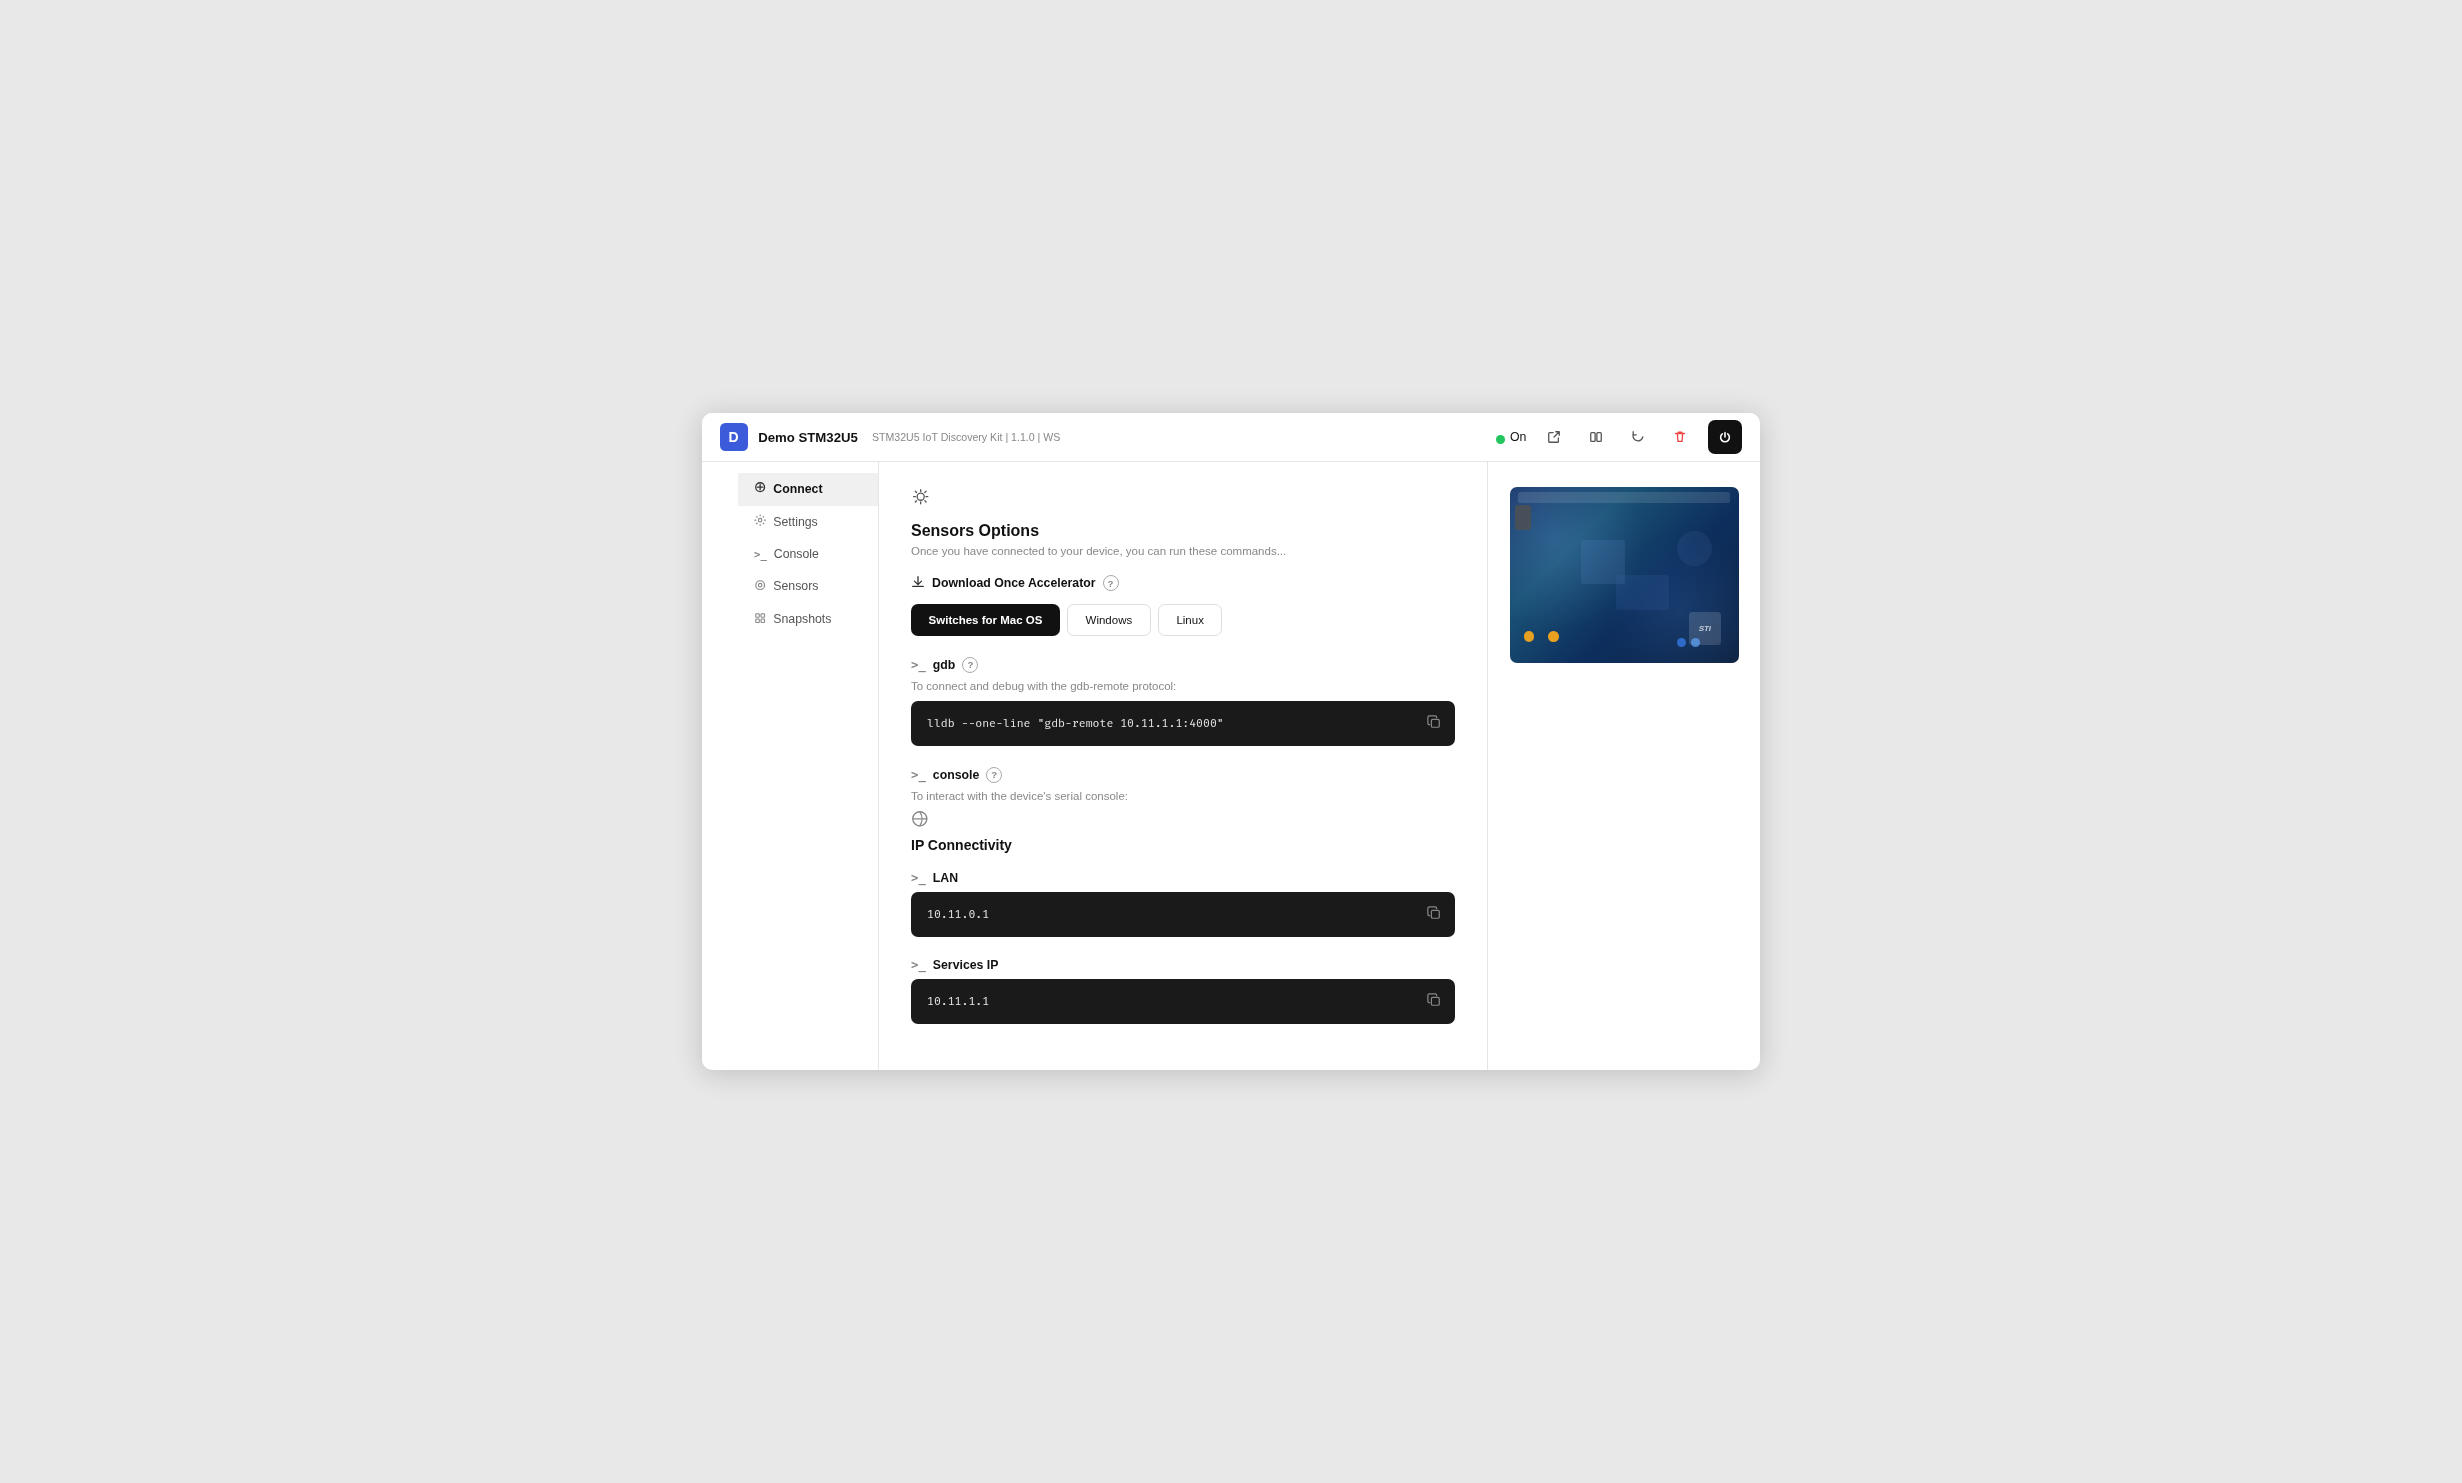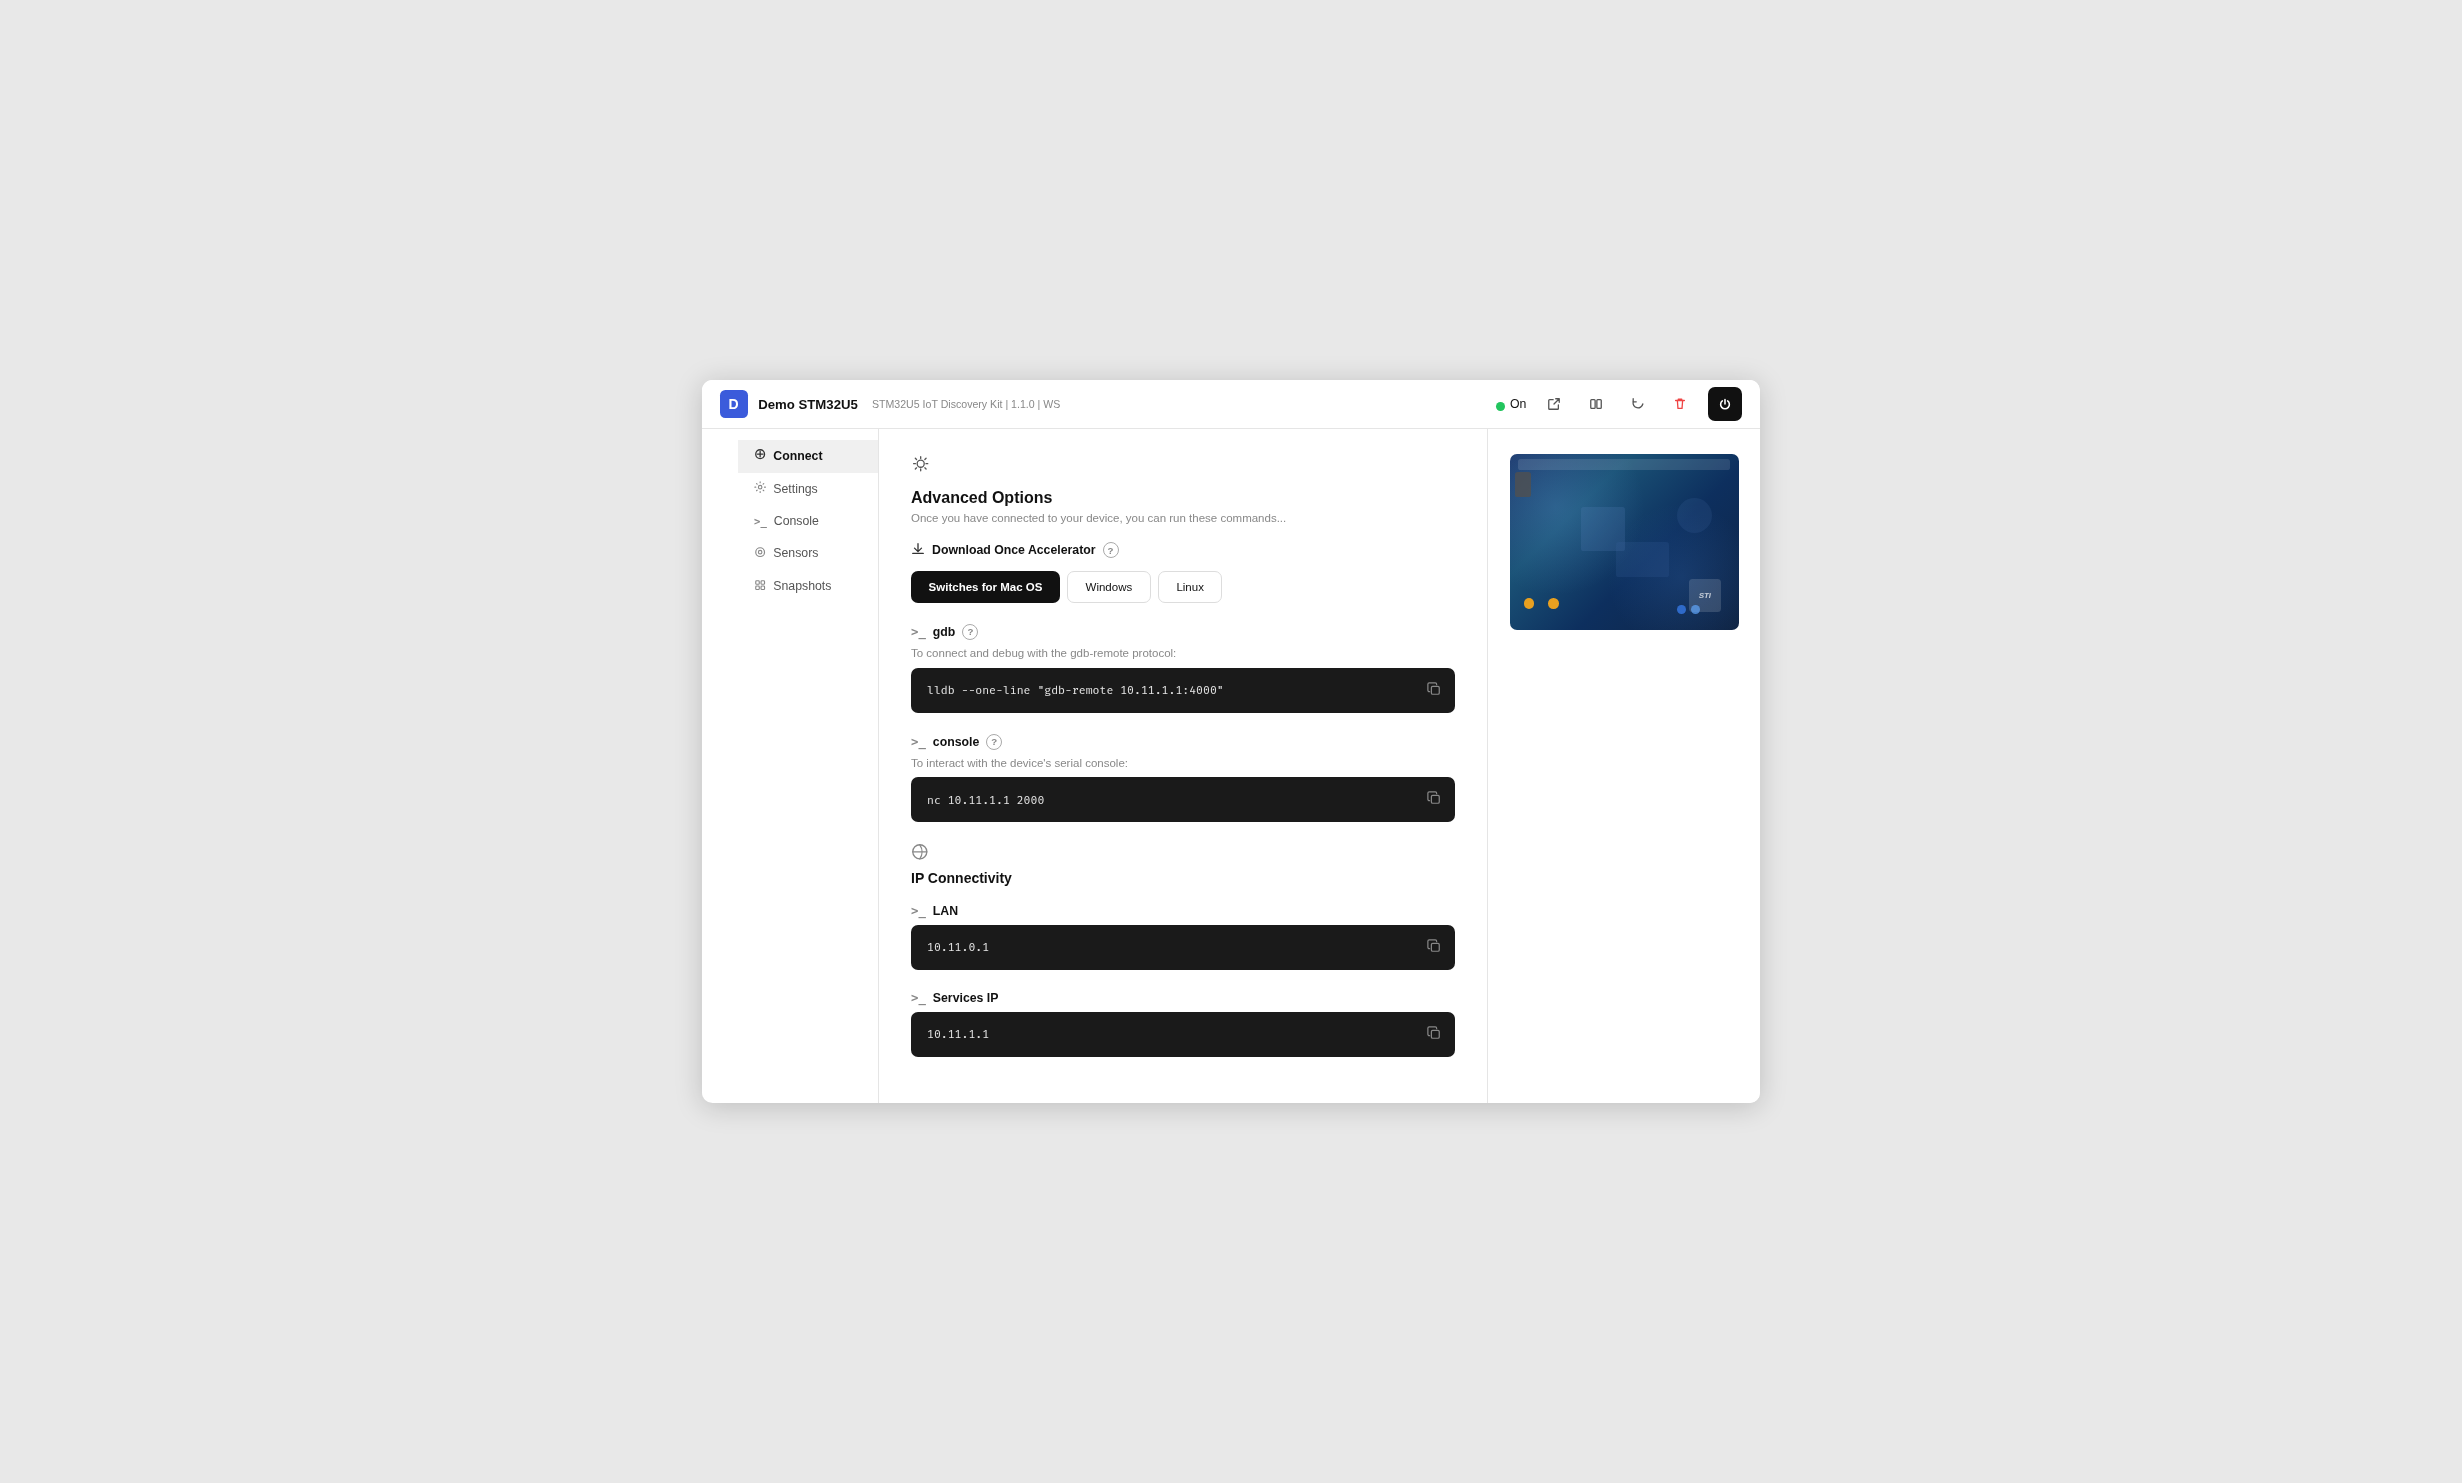--- a/index.html
+++ b/index.html
@@ -471,21 +471,21 @@
       </div>
     </div>
 
     <div class="content">
 
       <div class="advanced-options-icon">
         <svg width="19.4" height="19.4" viewBox="0 0 22 22" fill="none">
             <path d="M7 11a4 4 0 108 0 4 4 0 00-8 0zm4-8v2m0 12v2m-8-8h2m12 0h2M4.9 4.9l1.4 1.4m9.4 9.4l1.4 1.4M4.9 17.1l1.4-1.4m9.4-9.4l1.4-1.4" stroke="#555" stroke-width="1.5" stroke-linecap="round"></path>
           </svg>
       </div>
-      <div class="section-title">Advanced Options</div>
+      <div class="section-title">Sensors Options</div>
       <div class="section-desc">Once you have connected to your device, you can run these commands...</div>
 
       <div class="download-section-title">
         <span class="download-icon">
           <svg width="14" height="14" viewBox="0 0 16 16" fill="none">
               <path d="M8 2v9m-4-4l4 4 4-4" stroke="#333" stroke-width="1.5" stroke-linecap="round" stroke-linejoin="round"></path>
               <path d="M2 13h12" stroke="#333" stroke-width="1.5" stroke-linecap="round"></path>
             </svg>
         </span>
         <span>Download Once Accelerator</span>
@@ -512,29 +512,20 @@
             </svg>
         </span>
       </div>
 
       <div class="subsection-title">
         <span class="terminal-prefix">&gt;_</span>
         <span>console</span>
         <span class="help-icon">?</span>
       </div>
       <div class="subsection-desc">To interact with the device's serial console:</div>
-      <div class="code-block">
-        <span class="code-text">nc 10.11.1.1 2000</span>
-        <span class="copy-icon">
-          <svg width="14" height="14" viewBox="0 0 16 16" fill="none">
-              <rect x="5" y="5" width="9" height="9" rx="1.5" stroke="#888" stroke-width="1.4"></rect>
-              <path d="M3 11H2.5A1.5 1.5 0 011 9.5v-7A1.5 1.5 0 012.5 1h7A1.5 1.5 0 0111 2.5V3" stroke="#888" stroke-width="1.4" stroke-linecap="round"></path>
-            </svg>
-        </span>
-      </div>
 
       <div class="divider-section">
         <div class="ip-connectivity-icon">
           <svg width="17.6" height="17.6" viewBox="0 0 20 20" fill="none">
               <circle cx="10" cy="10" r="8" stroke="#888" stroke-width="1.5"></circle>
               <path d="M10 2a14 14 0 010 16M2 10h16" stroke="#888" stroke-width="1.5" stroke-linecap="round"></path>
             </svg>
         </div>
         <div class="section-title" style="font-size:14px;">IP Connectivity</div>
       </div>

